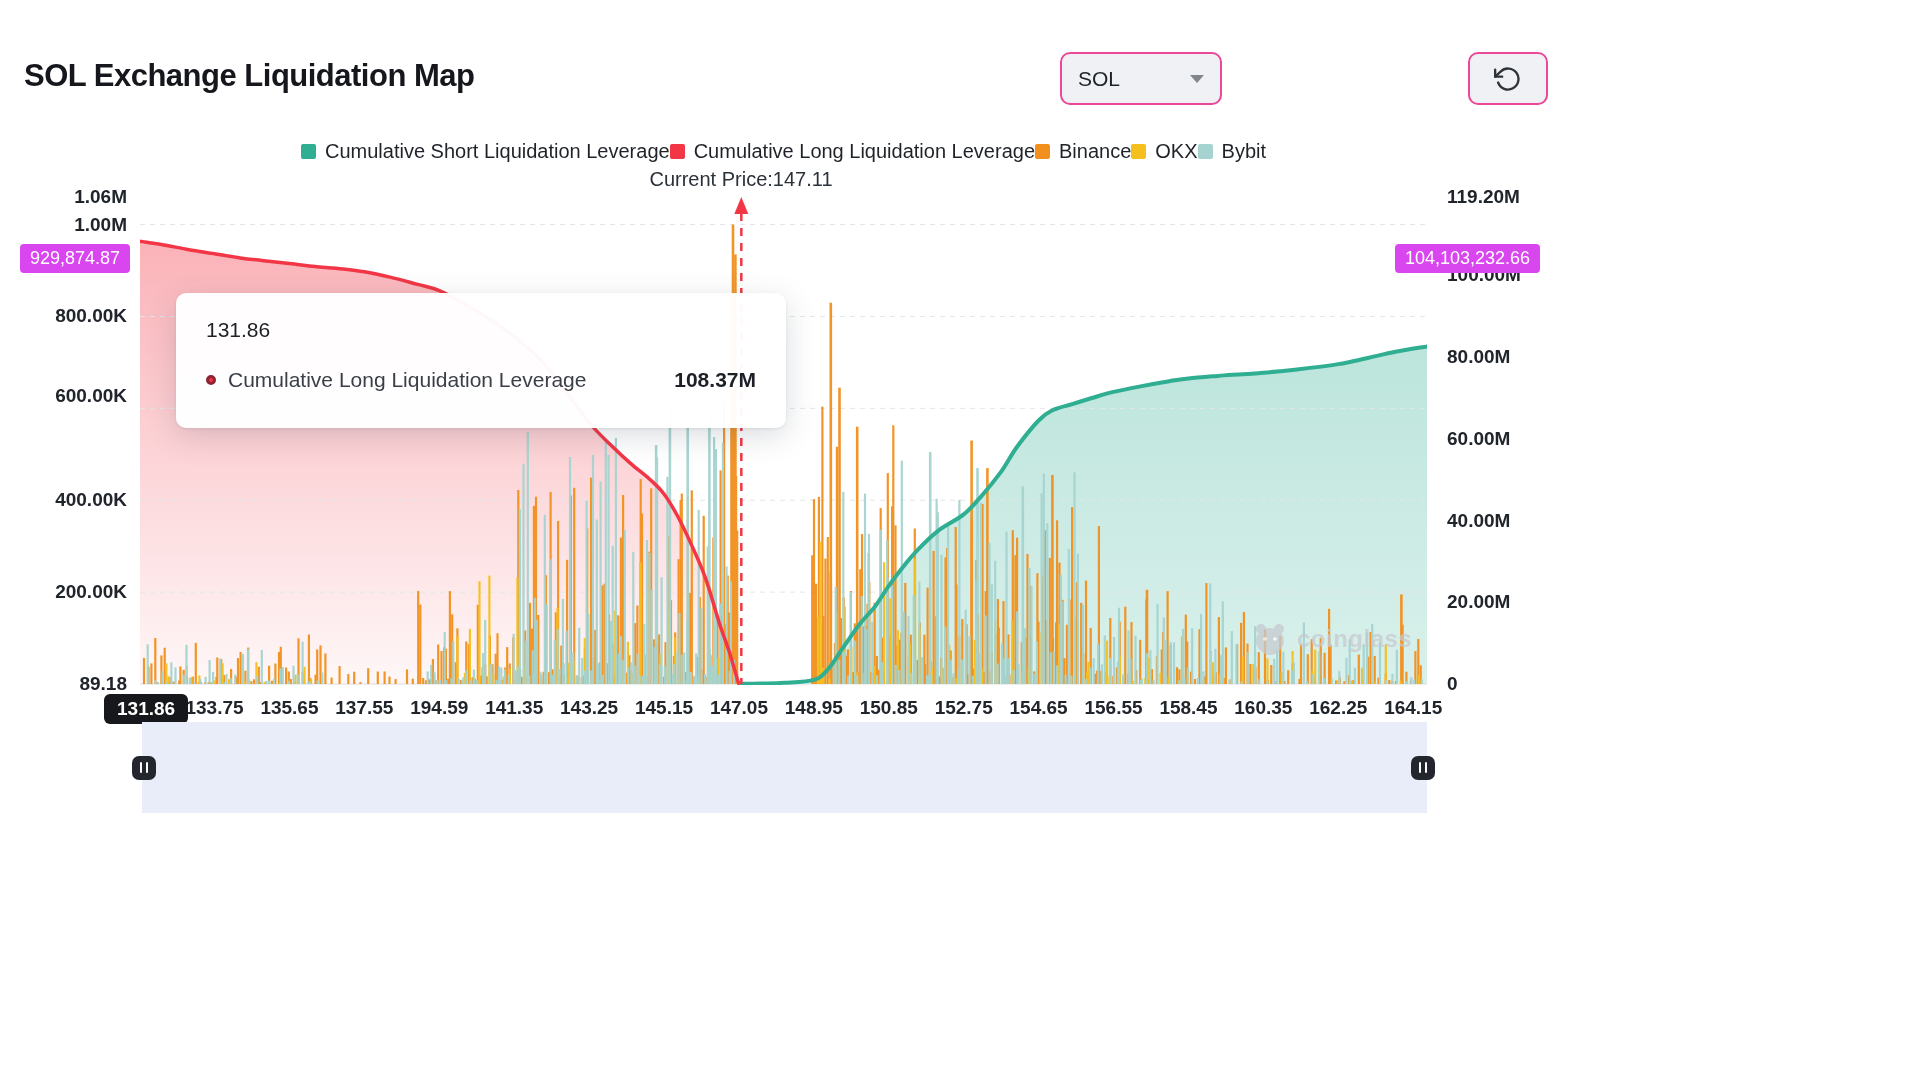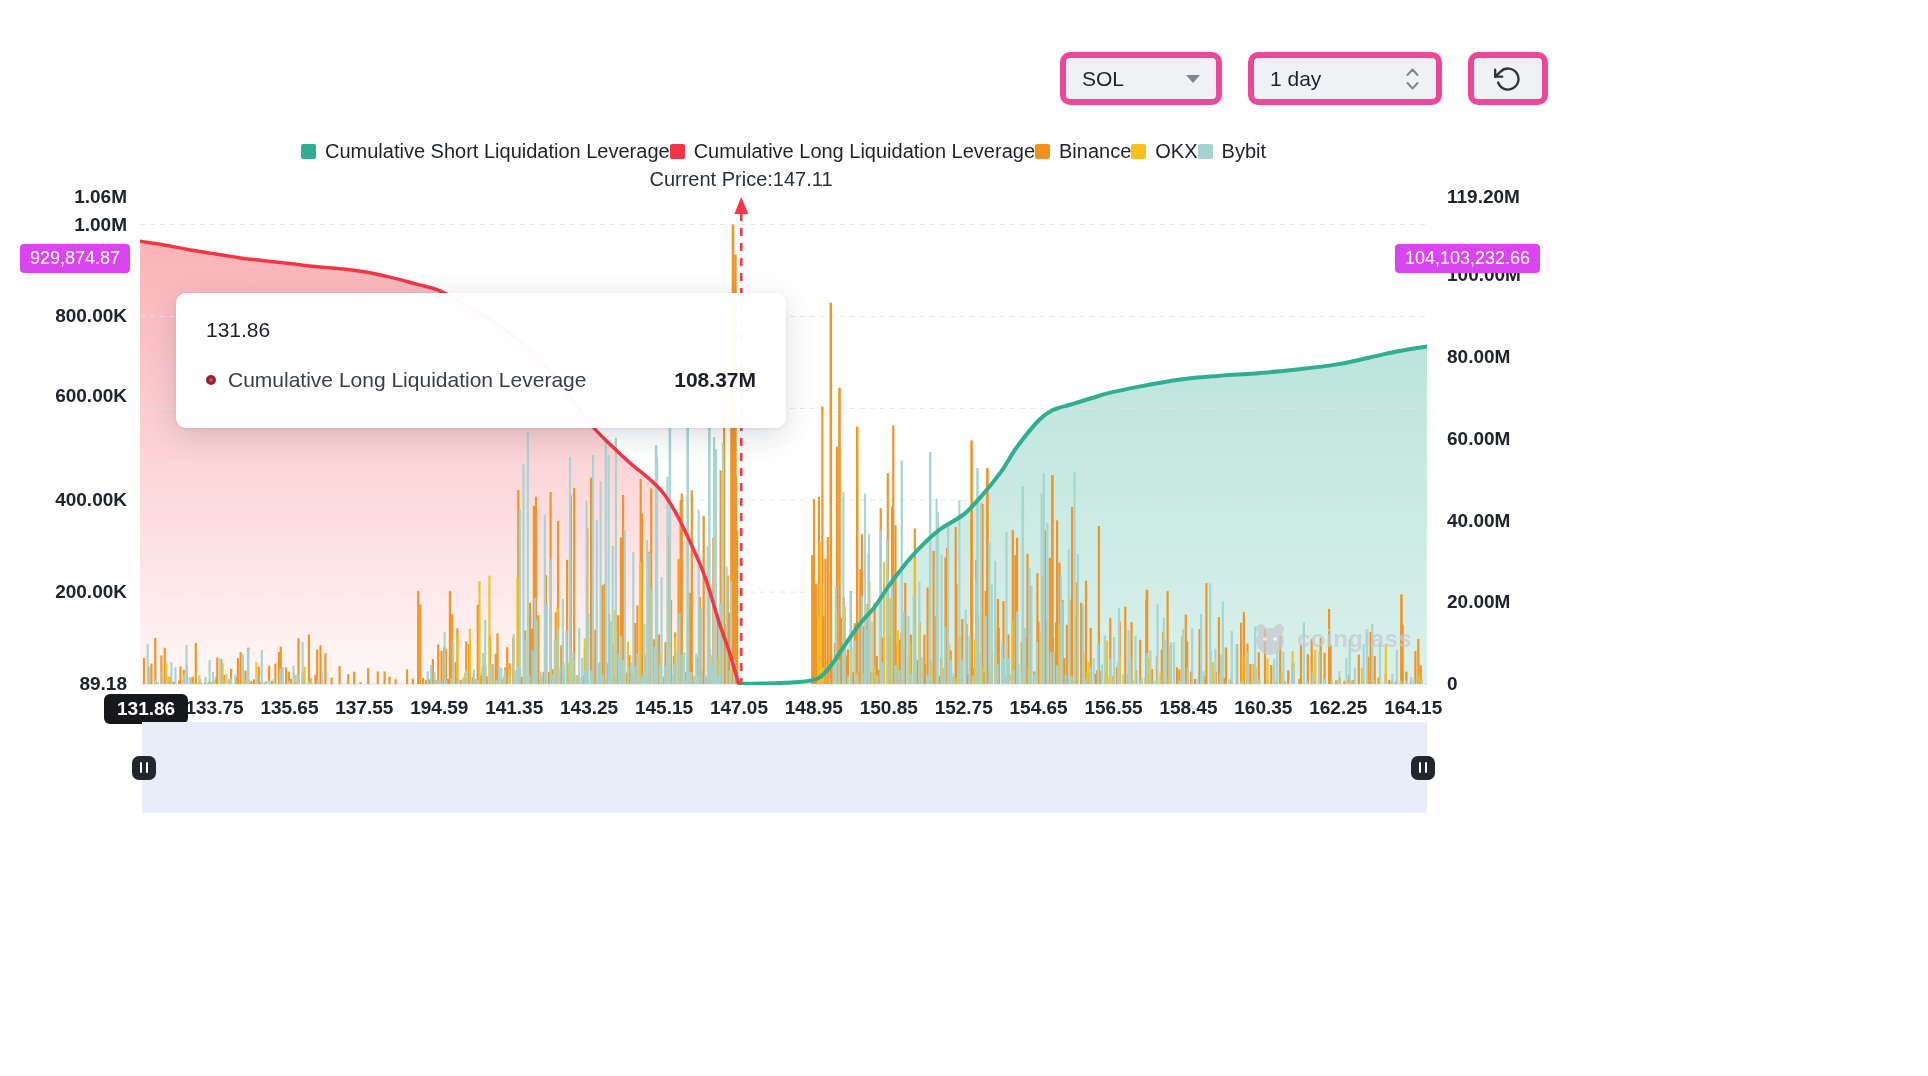--- a/index.html
+++ b/index.html
@@ -8,21 +8,21 @@
     position:relative; width:1928px; height:1076px; background:#fff;
     font-family:"Liberation Sans", sans-serif; overflow:hidden; color:#1e2329;
   }
   .page-title {
     position:absolute; left:24px; top:58px; font-size:31px; font-weight:800;
     letter-spacing:-0.5px; color:#15171c;
   }
   
   .ctrl {
     position:absolute; top:52px; height:53px; background:#eff1f4;
-    border:6px solid #ec4899; border-radius:10px; display:flex; align-items:center;
+    border:2px solid #ec4899; border-radius:10px; display:flex; align-items:center;
     padding:0 16px; font-size:21px; color:#1e2329; cursor:pointer;
   }
   .ctrl-symbol { left:1060px; width:162px; }
   .ctrl-interval { left:1248px; width:194px; }
   .ctrl-refresh { left:1468px; width:80px; justify-content:center; }
   .caret-down {
     width:0; height:0; margin-left:auto;
     border-left:7px solid transparent; border-right:7px solid transparent;
     border-top:8px solid #81868d;
   }
@@ -91,31 +91,25 @@
   }
   .nav-handle span { display:block; width:2px; height:11px; background:#fff; border-radius:1px; margin:0 2px; }
   .nav-handle-left { left:-10px; }
   .nav-handle-right { left:1269px; }
 </style>
 </head>
 <body>
 
 <div class="page">
 
+  <div class="page-title">SOL Exchange Liquidation Map</div>
 
   <div class="ctrl ctrl-symbol">
     <span>SOL</span>
     <span class="caret-down"></span>
-  </div>
-  <div class="ctrl ctrl-interval">
-    <span>1 day</span>
-    <svg class="spinner-icon" width="15" height="26" viewBox="0 0 15 26" fill="none">
-      <path d="M2.5 9 L7.5 3.5 L12.5 9" stroke="#81868d" stroke-width="2" stroke-linecap="round" stroke-linejoin="round"></path>
-      <path d="M2.5 17 L7.5 22.5 L12.5 17" stroke="#81868d" stroke-width="2" stroke-linecap="round" stroke-linejoin="round"></path>
-    </svg>
   </div>
   <div class="ctrl ctrl-refresh">
     <svg width="28" height="28" viewBox="0 0 24 24" fill="none" stroke="#2f343b" stroke-width="2" stroke-linecap="round" stroke-linejoin="round">
       <polyline points="1 4 1 10 7 10"></polyline>
       <path d="M3.51 15a9 9 0 1 0 2.13-9.36L1 10"></path>
     </svg>
   </div>
 
   <div class="legend-row" id="legend-row">
       <div class="legend-item">

